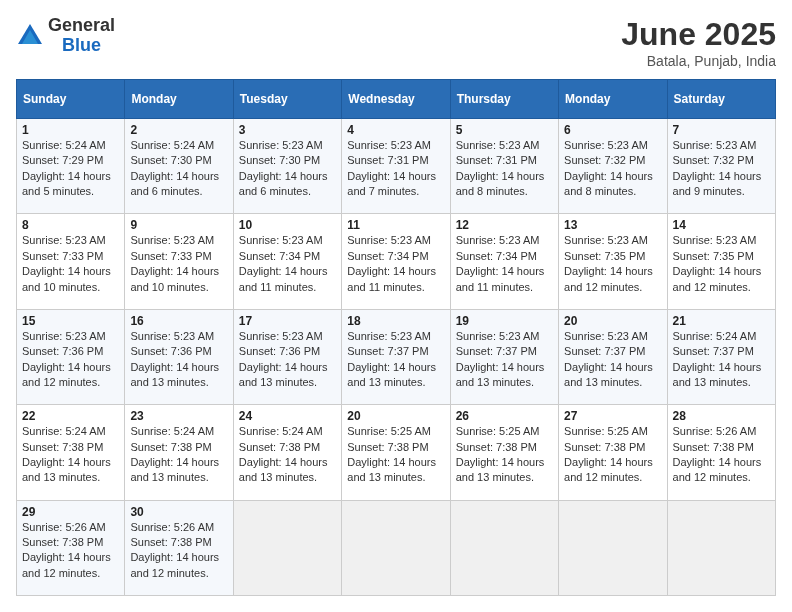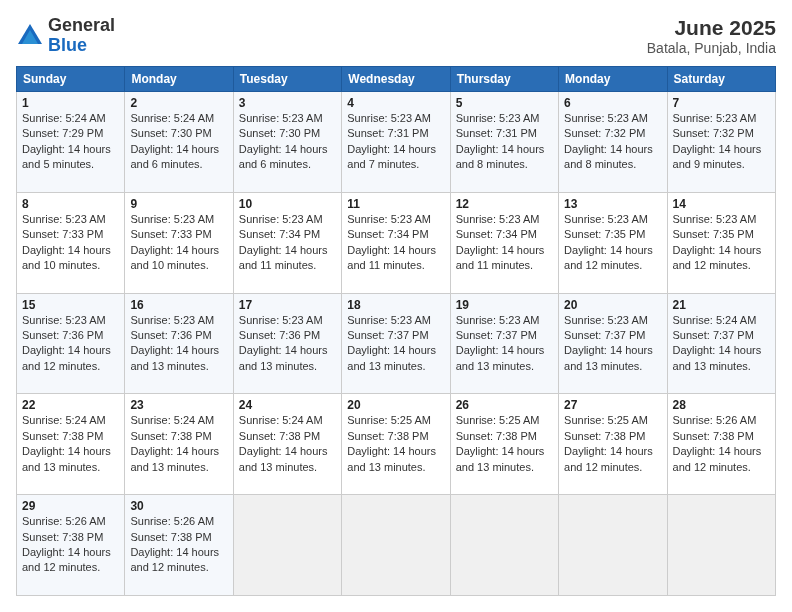--- a/index.html
+++ b/index.html
@@ -26,51 +26,52 @@
     .logo {
       display: flex;
       align-items: center;
     }
     .logo-text {
       display: flex;
       flex-direction: column;
       font-size: 18px;
       font-weight: bold;
       line-height: 1.1;
+      text-align: center;
     }
     .logo-general { color: #333; }
     .logo-blue { color: #1a6abf; }
     .logo-icon {
       width: 28px;
       height: 28px;
       margin-right: 4px;
     }
     .title-block {
       text-align: right;
     }
     .month-title {
-      font-size: 21px;
+      font-size: 32px;
       font-weight: bold;
       color: #333;
     }
     .location {
       font-size: 14px;
       color: #555;
     }
     .calendar-table {
       width: 100%;
       border-collapse: collapse;
       flex: 1;
     }
     .calendar-table thead tr th {
       background: #2a6db5;
       color: #fff;
       font-size: 12px;
       font-weight: bold;
-      padding: 5px 6px;
+      padding: 12px 6px;
       text-align: left;
       border: 1px solid #1e5a9c;
     }
     .calendar-table tbody tr td {
       border: 1px solid #ccc;
       vertical-align: top;
       padding: 4px 5px;
       font-size: 9.5px;
       color: #333;
       background: #fff;

